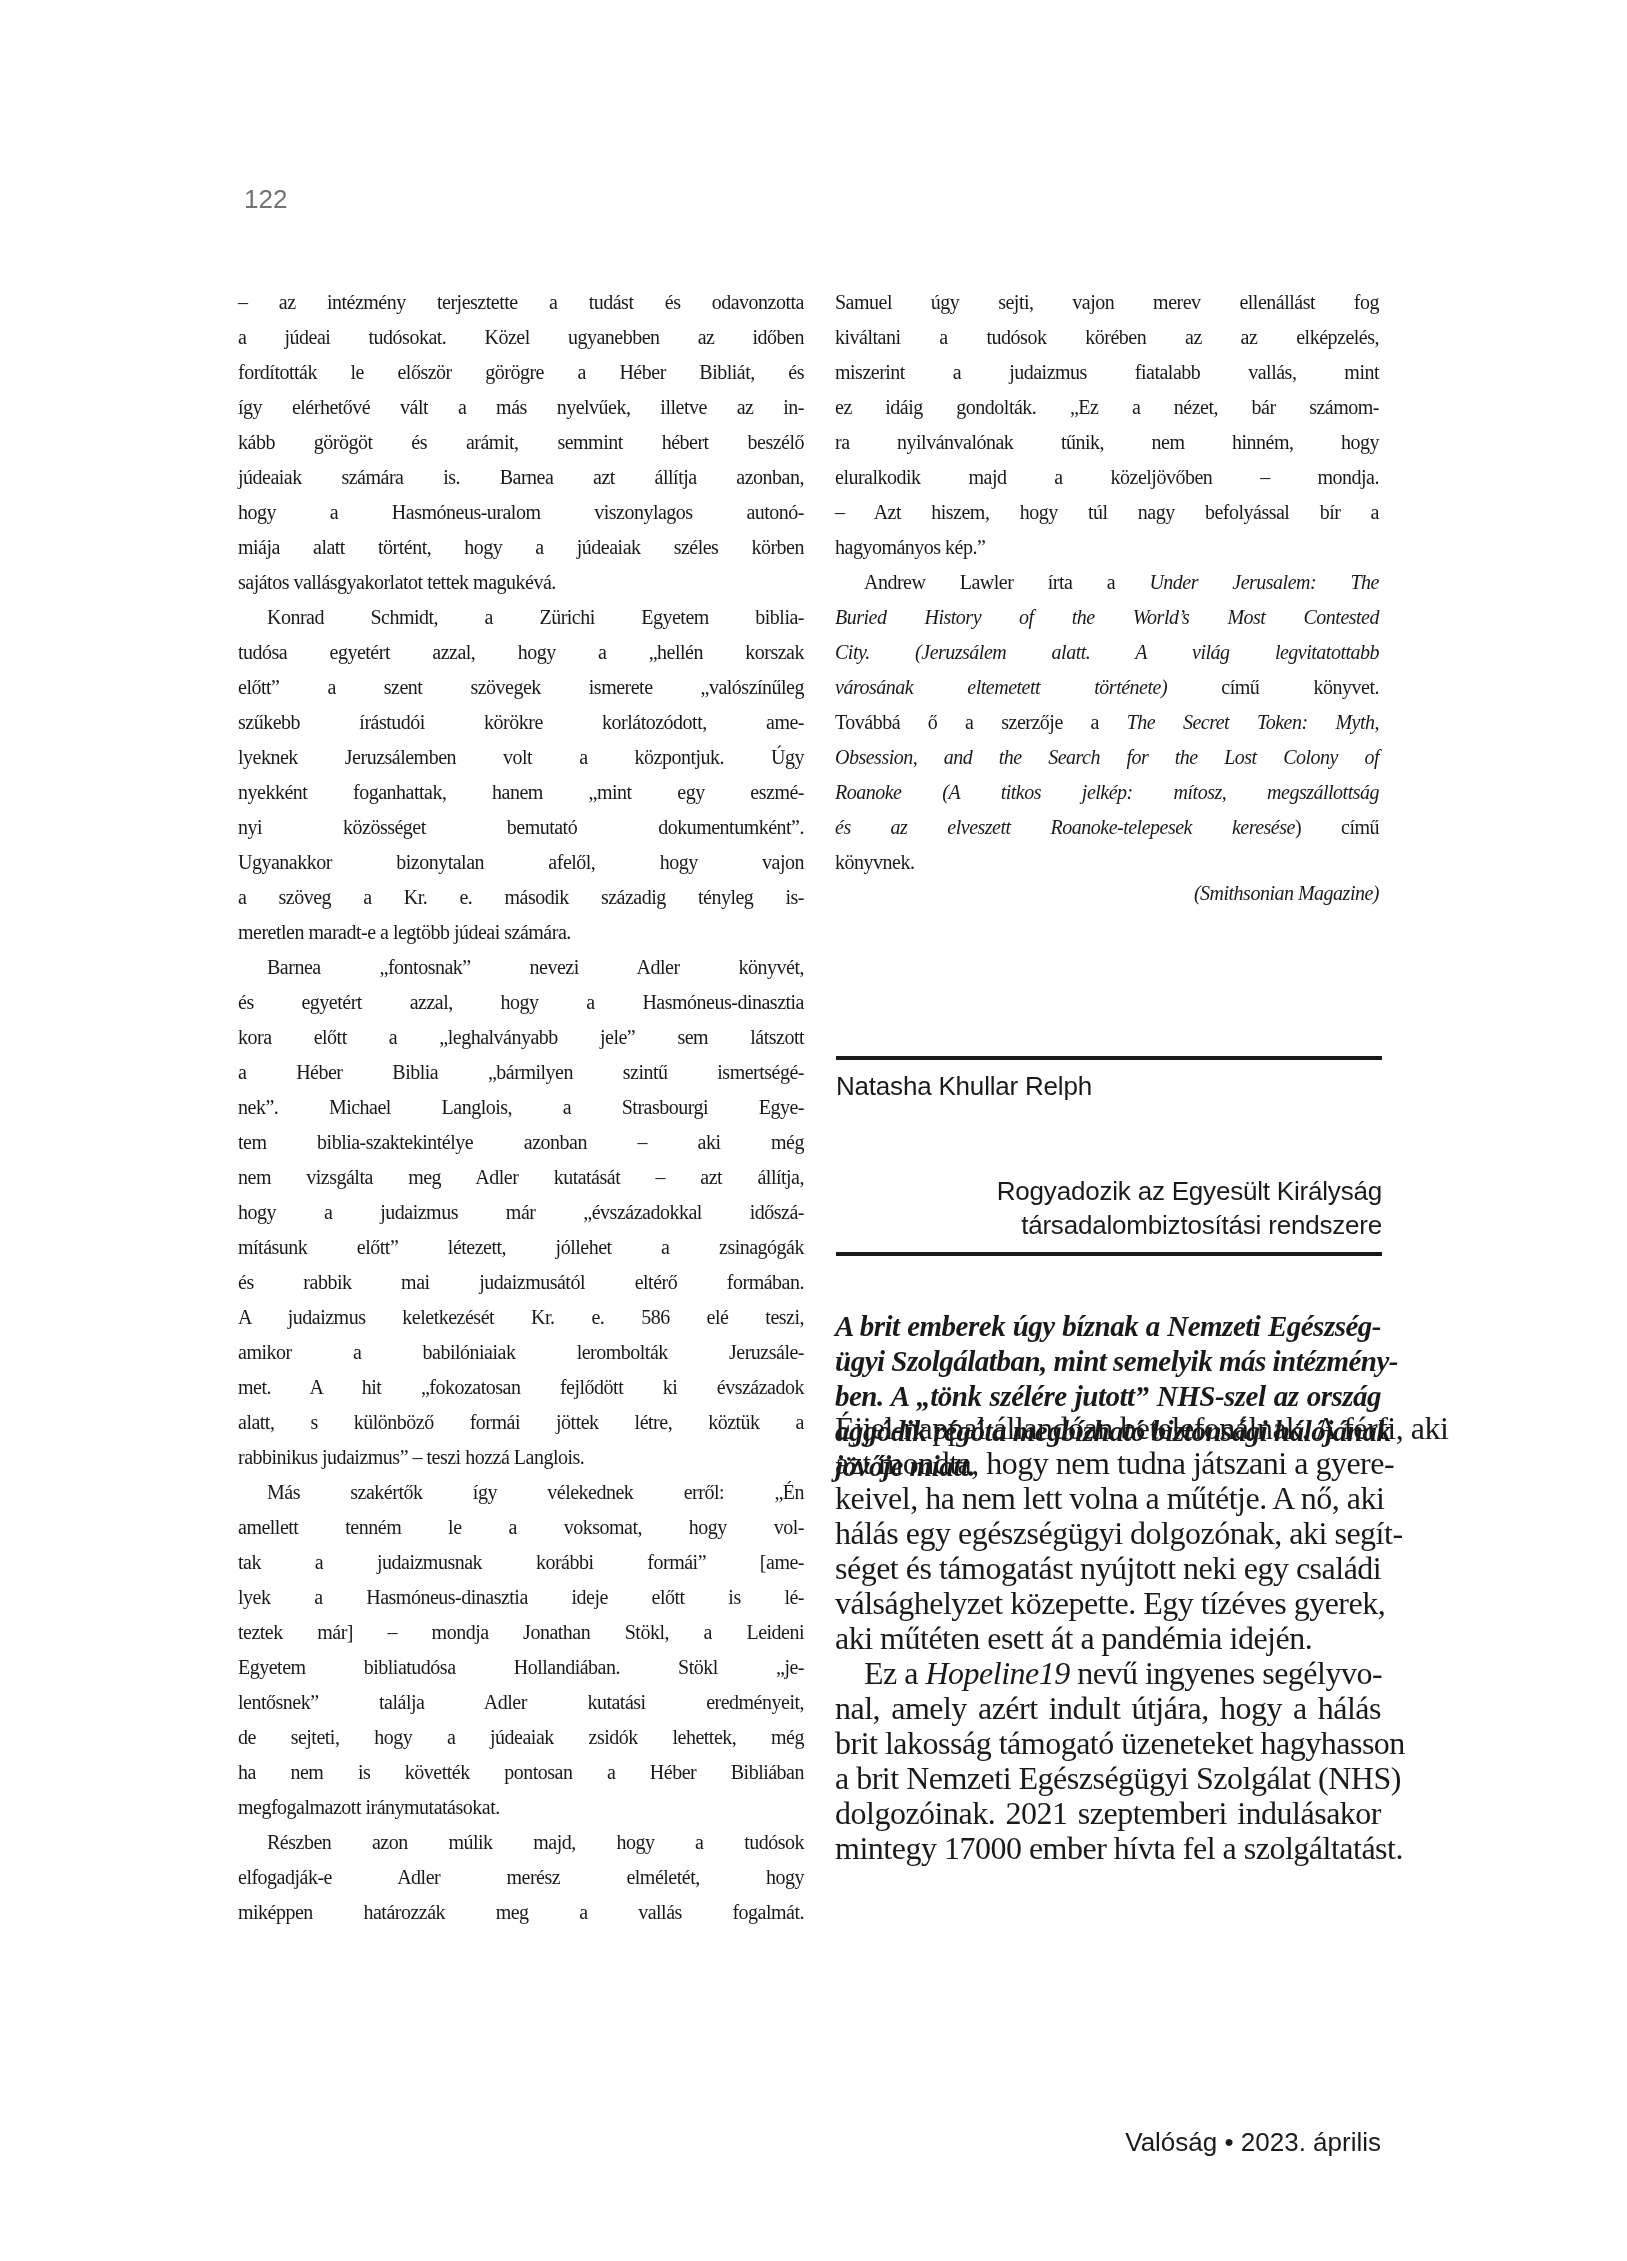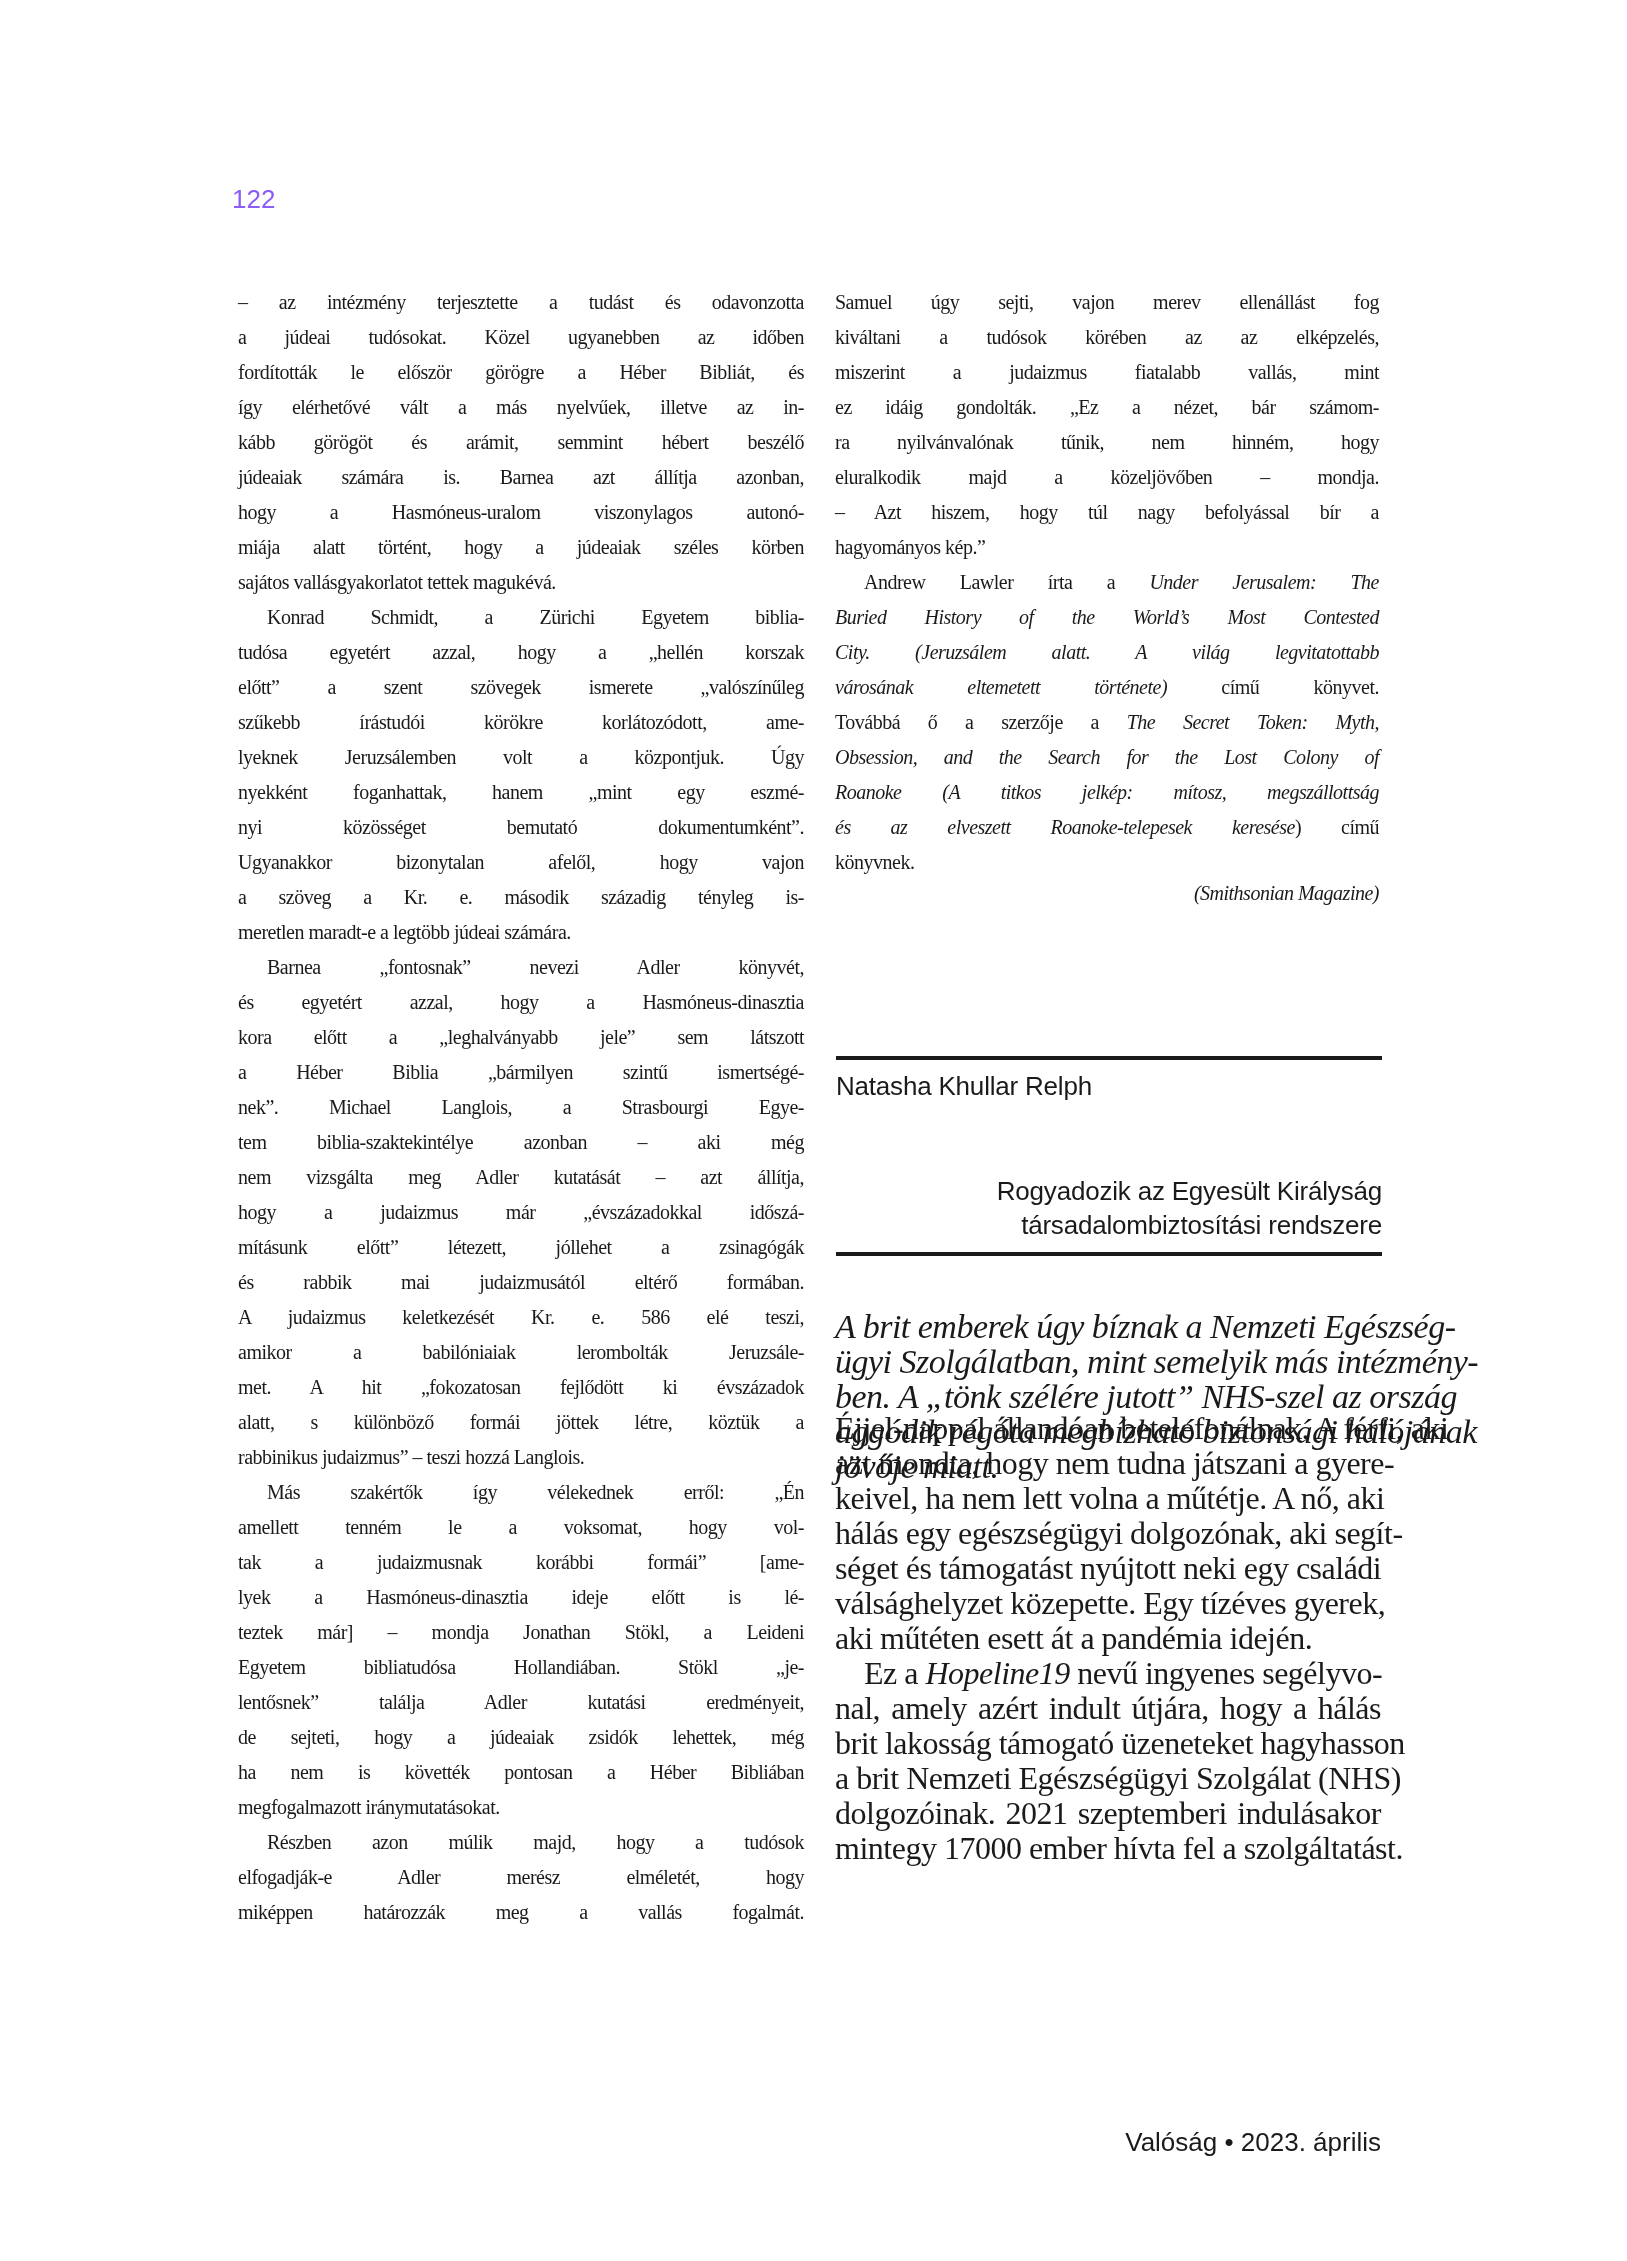--- a/index.html
+++ b/index.html
@@ -1,29 +1,29 @@
 <!DOCTYPE html>
 <html style="font-size:12.3px"><head>
 <meta charset="utf-8">
 <style>
   html, body { margin: 0; padding: 0; background: #ffffff; }
   body { width: 1628px; height: 2261px; position: relative; overflow: hidden; color: #1a1a1a; }
-  .page-num { position: absolute; left: 232px; top: 184px; font-family: "Liberation Sans", sans-serif; font-size: 26px; color: #8b5cf6; }
+  .page-num { position: absolute; left: 244px; top: 184px; font-family: "Liberation Sans", sans-serif; font-size: 26px; color: #737373; }
   .col { position: absolute; font-family: "Liberation Serif", serif; font-size: 20px; line-height: 35px; }
   .col-left { left: 238px; top: 285px; width: 566px; }
   .col-right { left: 835px; top: 285px; width: 544px; }
   .line { display: block; white-space: nowrap; text-align: justify; text-align-last: justify; height: 35px; letter-spacing: -0.5px; overflow: visible; }
   .line.last { text-align-last: left; }
   .line.indent { padding-left: 29px; }
   .line.right { text-align: right; text-align-last: right; }
   .line span.it { font-style: italic; }
   .rule { position: absolute; left: 836px; width: 546px; height: 3.8px; background: #1a1a1a; }
   .author { position: absolute; left: 836px; top: 1071px; font-family: "Liberation Sans", sans-serif; font-size: 26px; letter-spacing: -0.2px; }
   .title { position: absolute; left: 836px; width: 546px; top: 1174px; font-family: "Liberation Sans", sans-serif; font-size: 26px; line-height: 34px; text-align: right; letter-spacing: -0.2px; }
-  .lead { position: absolute; left: 835px; top: 1309px; width: 546px; font-family: "Liberation Serif", serif; font-size: 34px; line-height: 35px; font-weight: normal; font-style: italic; }
+  .lead { position: absolute; left: 835px; top: 1309px; width: 546px; font-family: "Liberation Serif", serif; font-size: 29px; line-height: 35px; font-weight: bold; font-style: italic; }
   .body2 { position: absolute; left: 835px; top: 1411px; width: 546px; font-family: Liberation Serif, serif; font-size: 32px; line-height: 35px; }
   .footer { position: absolute; right: 247px; top: 2127px; font-family: Liberation Sans, sans-serif; font-size: 26px; }
 </style>
 </head>
 <body>
 
 <div class="page-num">122</div>
 
 <div class="col col-left" id="left-col">
     <span class="line">– az intézmény terjesztette a tudást és odavonzotta</span>

